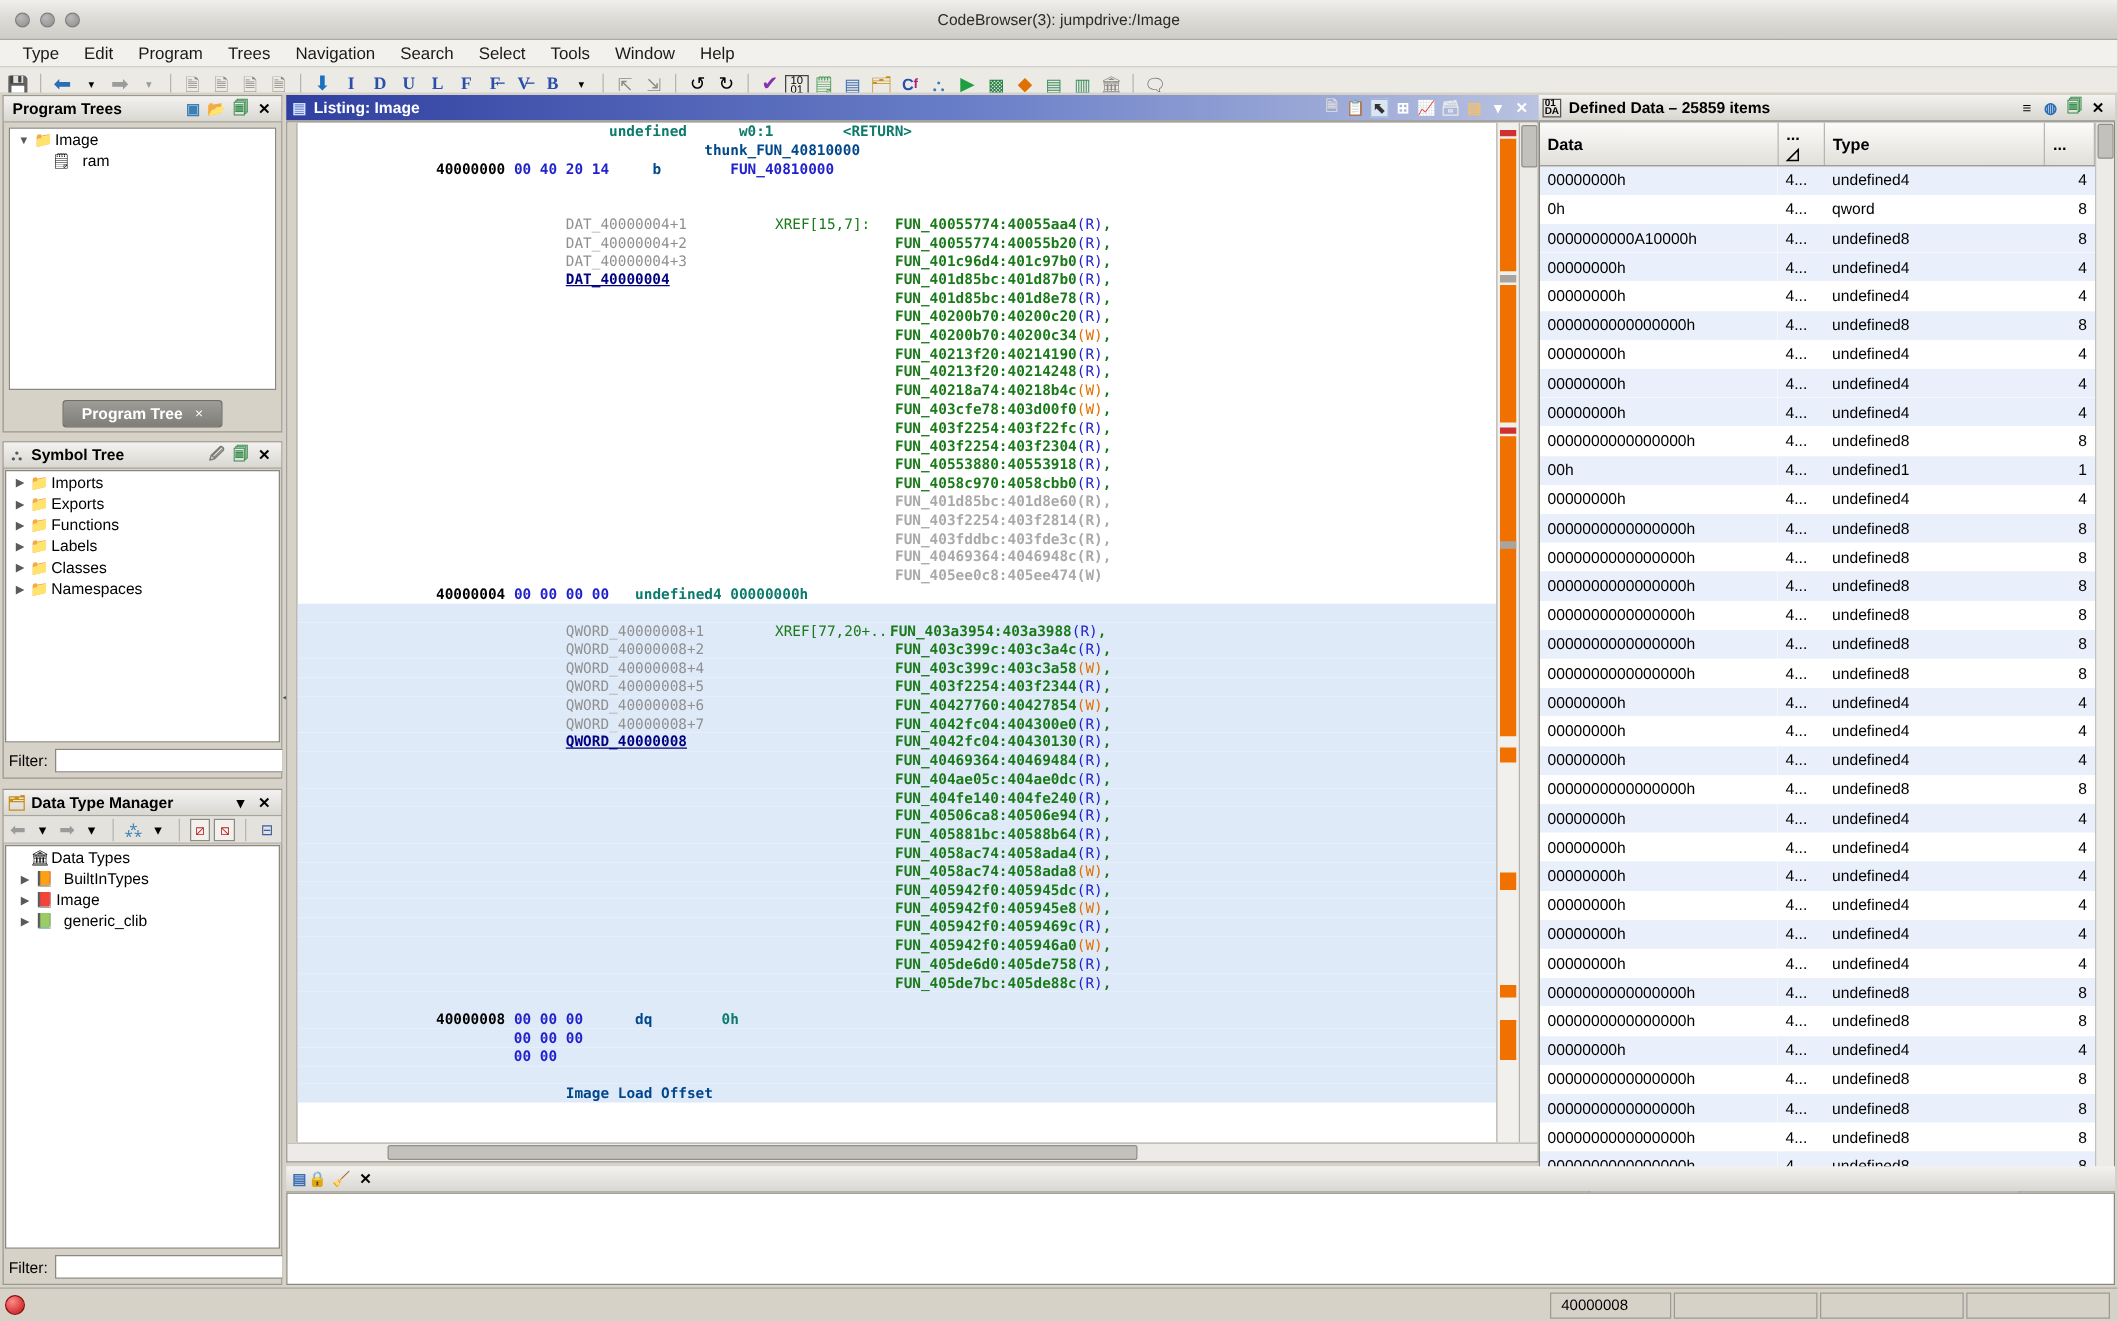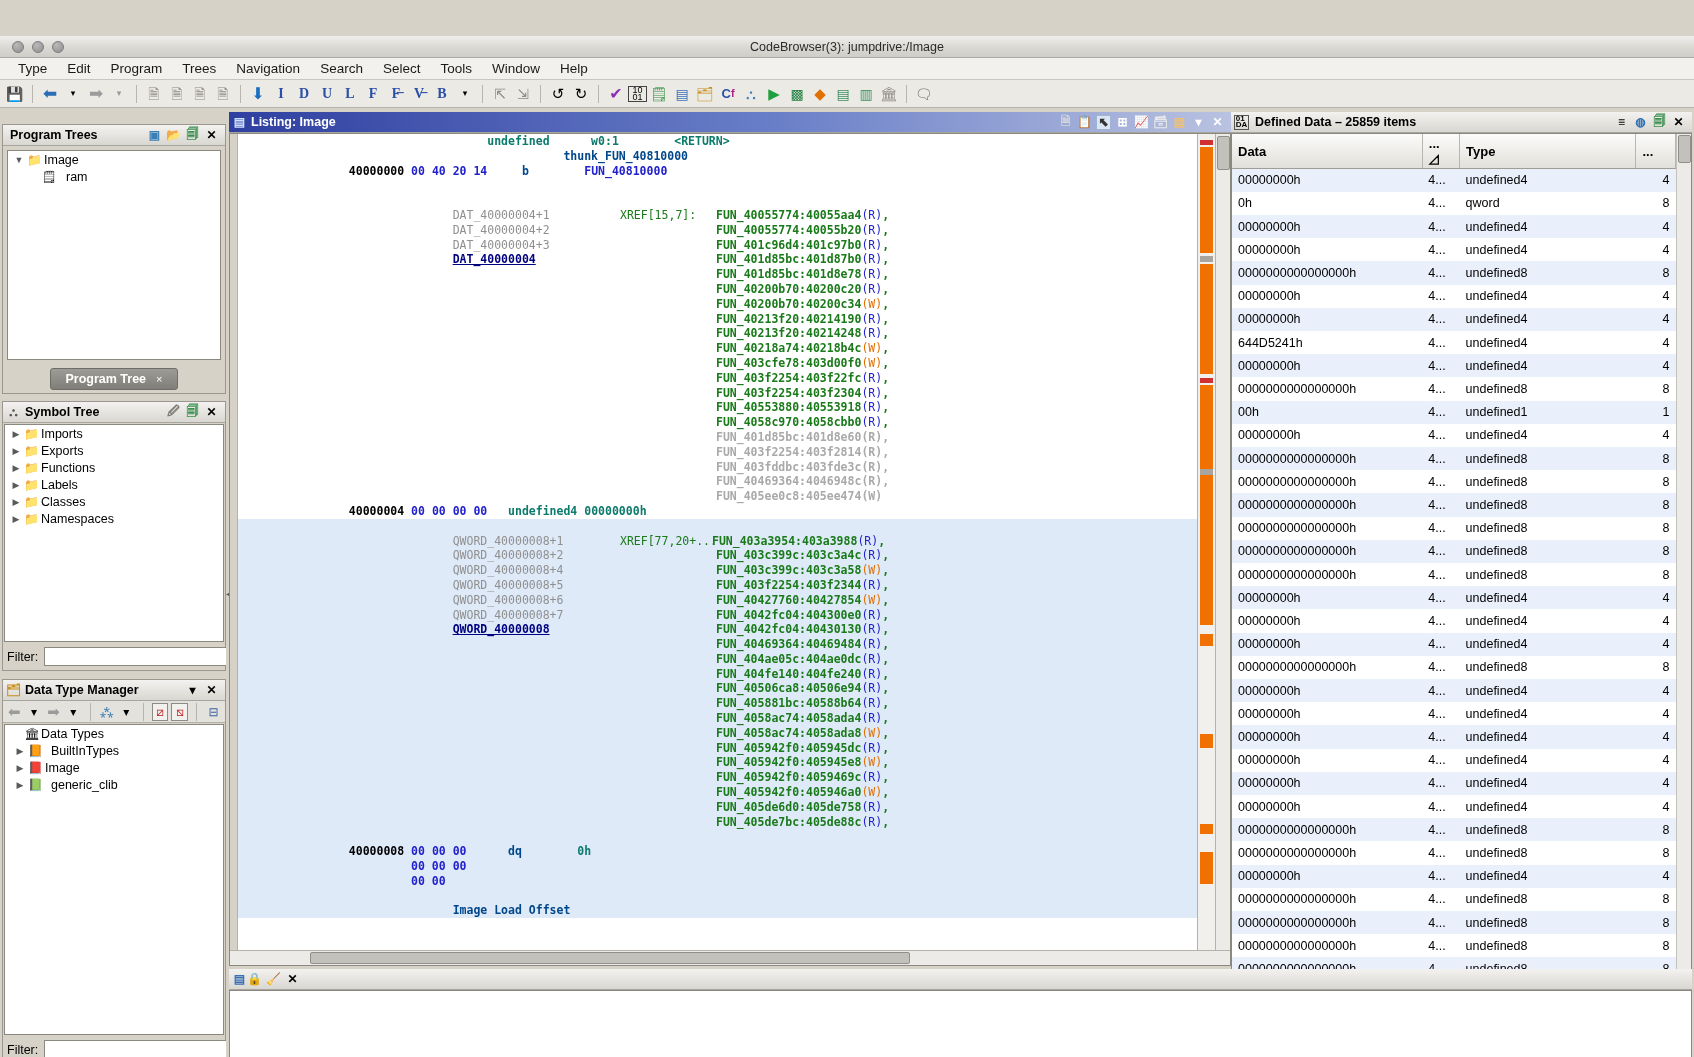--- a/index.html
+++ b/index.html
@@ -9,26 +9,25 @@
     overflow: hidden;
     background: #d6d2c8;
     font-family: "Liberation Sans", sans-serif;
     font-size: 12px;
     color: #000;
   }
   .app { position: relative; width: 1694px; height: 1057px; }
 
   
   .titlebar {
-    height: 22px;
+    height: 32px;
     background: linear-gradient(to bottom, #f0efed 0%, #dcdad5 50%, #cfcdc7 100%);
     border-bottom: 1px solid #a9a9a9;
     display: flex; align-items: center;
     position: relative;
-    margin-top: 36px;
   }
   .tl-dots { display: flex; gap: 8px; padding-left: 12px; }
   .tl-dot { width: 12px; height: 12px; border-radius: 50%;
             background: radial-gradient(circle at 35% 30%, #b9b9b9, #8e8e8e);
             border: 1px solid #7d7d7d; }
   .tl-title {
     position: absolute; left: 0; right: 0; text-align: center;
     font-size: 12.5px; color: #2b2b2b;
   }
 
@@ -71,21 +70,21 @@
   }
   .panel-title.active {
     background: linear-gradient(to right,#2f3fa0,#6a7fc8 55%,#b9c2e0);
     color: #fff;
   }
   .pt-label { flex: 1; padding-left: 4px; white-space: nowrap; overflow: hidden; }
   .pt-icons { display: flex; align-items: center; gap: 4px; padding-right: 3px; }
   .pt-ic { width: 15px; height: 15px; display: flex; align-items: center; justify-content: center; font-size: 12px; }
 
   
-  .leftcol { position: absolute; left: 2px; top: 14px; width: 224px; bottom: 2px; }
+  .leftcol { position: absolute; left: 2px; top: 2px; width: 224px; bottom: 2px; }
 
   .tree-area { background: #fff; border: 1px solid #8b8880; overflow: hidden; }
   .tree-row { display: flex; align-items: center; height: 17px; padding-left: 4px; font-size: 12.5px; white-space: nowrap; }
   .arrow { width: 14px; text-align: center; color: #5a5a5a; font-size: 9px; }
   .tico { width: 18px; text-align: center; font-size: 12px; }
 
   .tabrow { display: flex; justify-content: center; padding: 4px 0 3px; }
   .tab-pill {
     background: linear-gradient(to bottom,#9e9c96,#807e78);
     color: #fff; font-weight: bold; font-size: 12.5px;
@@ -509,51 +508,51 @@
                   <td class="col-type">undefined4</td>
                   <td class="col-size">4</td>
                 </tr>
                 <tr class="even">
                   <td class="col-data">0h</td>
                   <td class="col-loc">4...</td>
                   <td class="col-type">qword</td>
                   <td class="col-size">8</td>
                 </tr>
                 <tr class="odd">
-                  <td class="col-data">00000000h</td>
-                  <td class="col-loc">4...</td>
-                  <td class="col-type">undefined4</td>
-                  <td class="col-size">4</td>
-                </tr>
-                <tr class="even">
-                  <td class="col-data">00000000h</td>
-                  <td class="col-loc">4...</td>
-                  <td class="col-type">undefined4</td>
-                  <td class="col-size">4</td>
-                </tr>
-                <tr class="odd">
-                  <td class="col-data">0000000000000000h</td>
-                  <td class="col-loc">4...</td>
-                  <td class="col-type">undefined8</td>
-                  <td class="col-size">8</td>
-                </tr>
-                <tr class="even">
-                  <td class="col-data">00000000h</td>
-                  <td class="col-loc">4...</td>
-                  <td class="col-type">undefined4</td>
-                  <td class="col-size">4</td>
-                </tr>
-                <tr class="odd">
-                  <td class="col-data">00000000h</td>
-                  <td class="col-loc">4...</td>
-                  <td class="col-type">undefined4</td>
-                  <td class="col-size">4</td>
-                </tr>
-                <tr class="even">
-                  <td class="col-data">644D5241h</td>
+                  <td class="col-data">0000000000A10000h</td>
+                  <td class="col-loc">4...</td>
+                  <td class="col-type">undefined8</td>
+                  <td class="col-size">8</td>
+                </tr>
+                <tr class="odd">
+                  <td class="col-data">00000000h</td>
+                  <td class="col-loc">4...</td>
+                  <td class="col-type">undefined4</td>
+                  <td class="col-size">4</td>
+                </tr>
+                <tr class="even">
+                  <td class="col-data">00000000h</td>
+                  <td class="col-loc">4...</td>
+                  <td class="col-type">undefined4</td>
+                  <td class="col-size">4</td>
+                </tr>
+                <tr class="odd">
+                  <td class="col-data">0000000000000000h</td>
+                  <td class="col-loc">4...</td>
+                  <td class="col-type">undefined8</td>
+                  <td class="col-size">8</td>
+                </tr>
+                <tr class="even">
+                  <td class="col-data">00000000h</td>
+                  <td class="col-loc">4...</td>
+                  <td class="col-type">undefined4</td>
+                  <td class="col-size">4</td>
+                </tr>
+                <tr class="odd">
+                  <td class="col-data">00000000h</td>
                   <td class="col-loc">4...</td>
                   <td class="col-type">undefined4</td>
                   <td class="col-size">4</td>
                 </tr>
                 <tr class="odd">
                   <td class="col-data">00000000h</td>
                   <td class="col-loc">4...</td>
                   <td class="col-type">undefined4</td>
                   <td class="col-size">4</td>
                 </tr>

